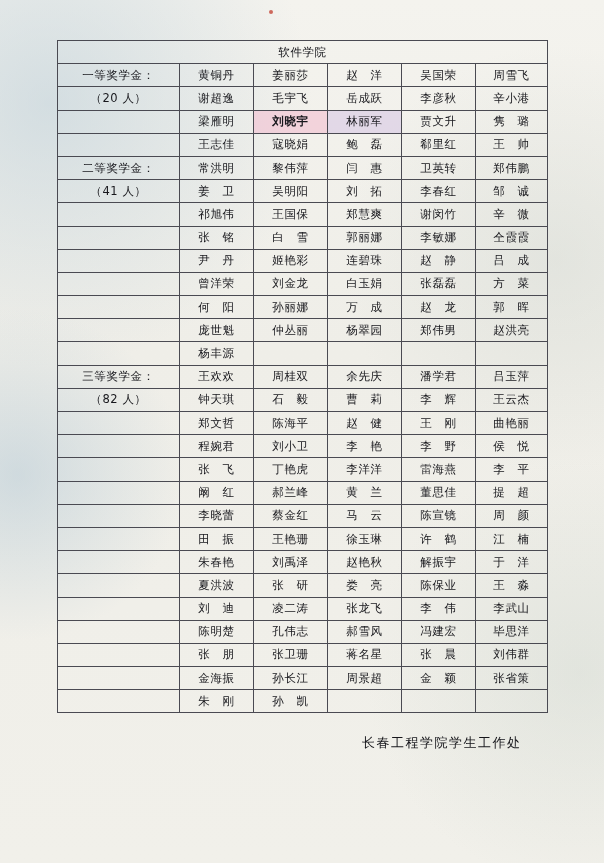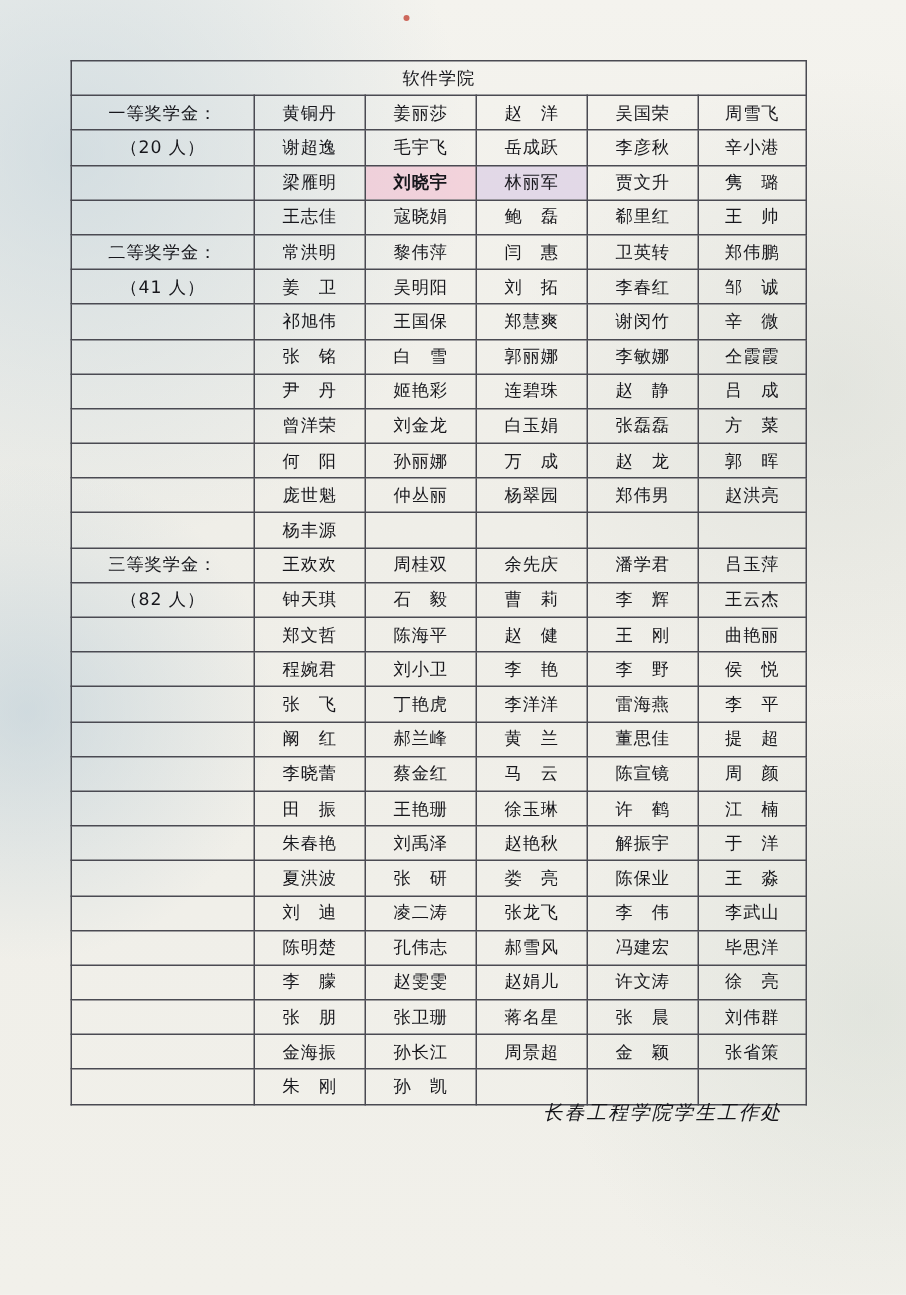--- a/index.html
+++ b/index.html
@@ -37,21 +37,21 @@
   }
   .doc {
     position: absolute;
     left: 0;
     top: 0;
     width: 604px;
     height: 863px;
   }
   table.award-table {
     position: absolute;
-    left: 47px;
+    left: 57px;
     top: 40px;
     width: 490px;
     border-collapse: collapse;
     table-layout: fixed;
     border-radius: 17px;
   }
   table.award-table td {
     border: 1px solid #4a4a52;
     height: 22.2px;
     text-align: center;
@@ -87,21 +87,20 @@
     position: absolute;
     left: 362px;
     top: 728px;
     font-size: 13px;
     color: #15151a;
     line-height: 30px;
     letter-spacing: 1.5px;
   }
   .footer div {
     white-space: nowrap;
-    font-style: italic;
   }
   .page-num {
     position: absolute;
     left: 0;
     right: 0;
     top: 879px;
     text-align: right;
     font-size: 11px;
     color: #222;
     font-family: Liberation Serif, serif;
@@ -347,28 +346,20 @@
 
       <tr>
         <td class="cat-cell"></td>
         <td class="name">陈明楚</td>
         <td class="name">孔伟志</td>
         <td class="name">郝雪风</td>
         <td class="name">冯建宏</td>
         <td class="name">毕思洋</td>
       </tr>
 
-      <tr>
-        <td class="cat-cell"></td>
-        <td class="name">李　朦</td>
-        <td class="name">赵雯雯</td>
-        <td class="name">赵娟儿</td>
-        <td class="name">许文涛</td>
-        <td class="name">徐　亮</td>
-      </tr>
 
       <tr>
         <td class="cat-cell"></td>
         <td class="name">张　朋</td>
         <td class="name">张卫珊</td>
         <td class="name">蒋名星</td>
         <td class="name">张　晨</td>
         <td class="name">刘伟群</td>
       </tr>
 

